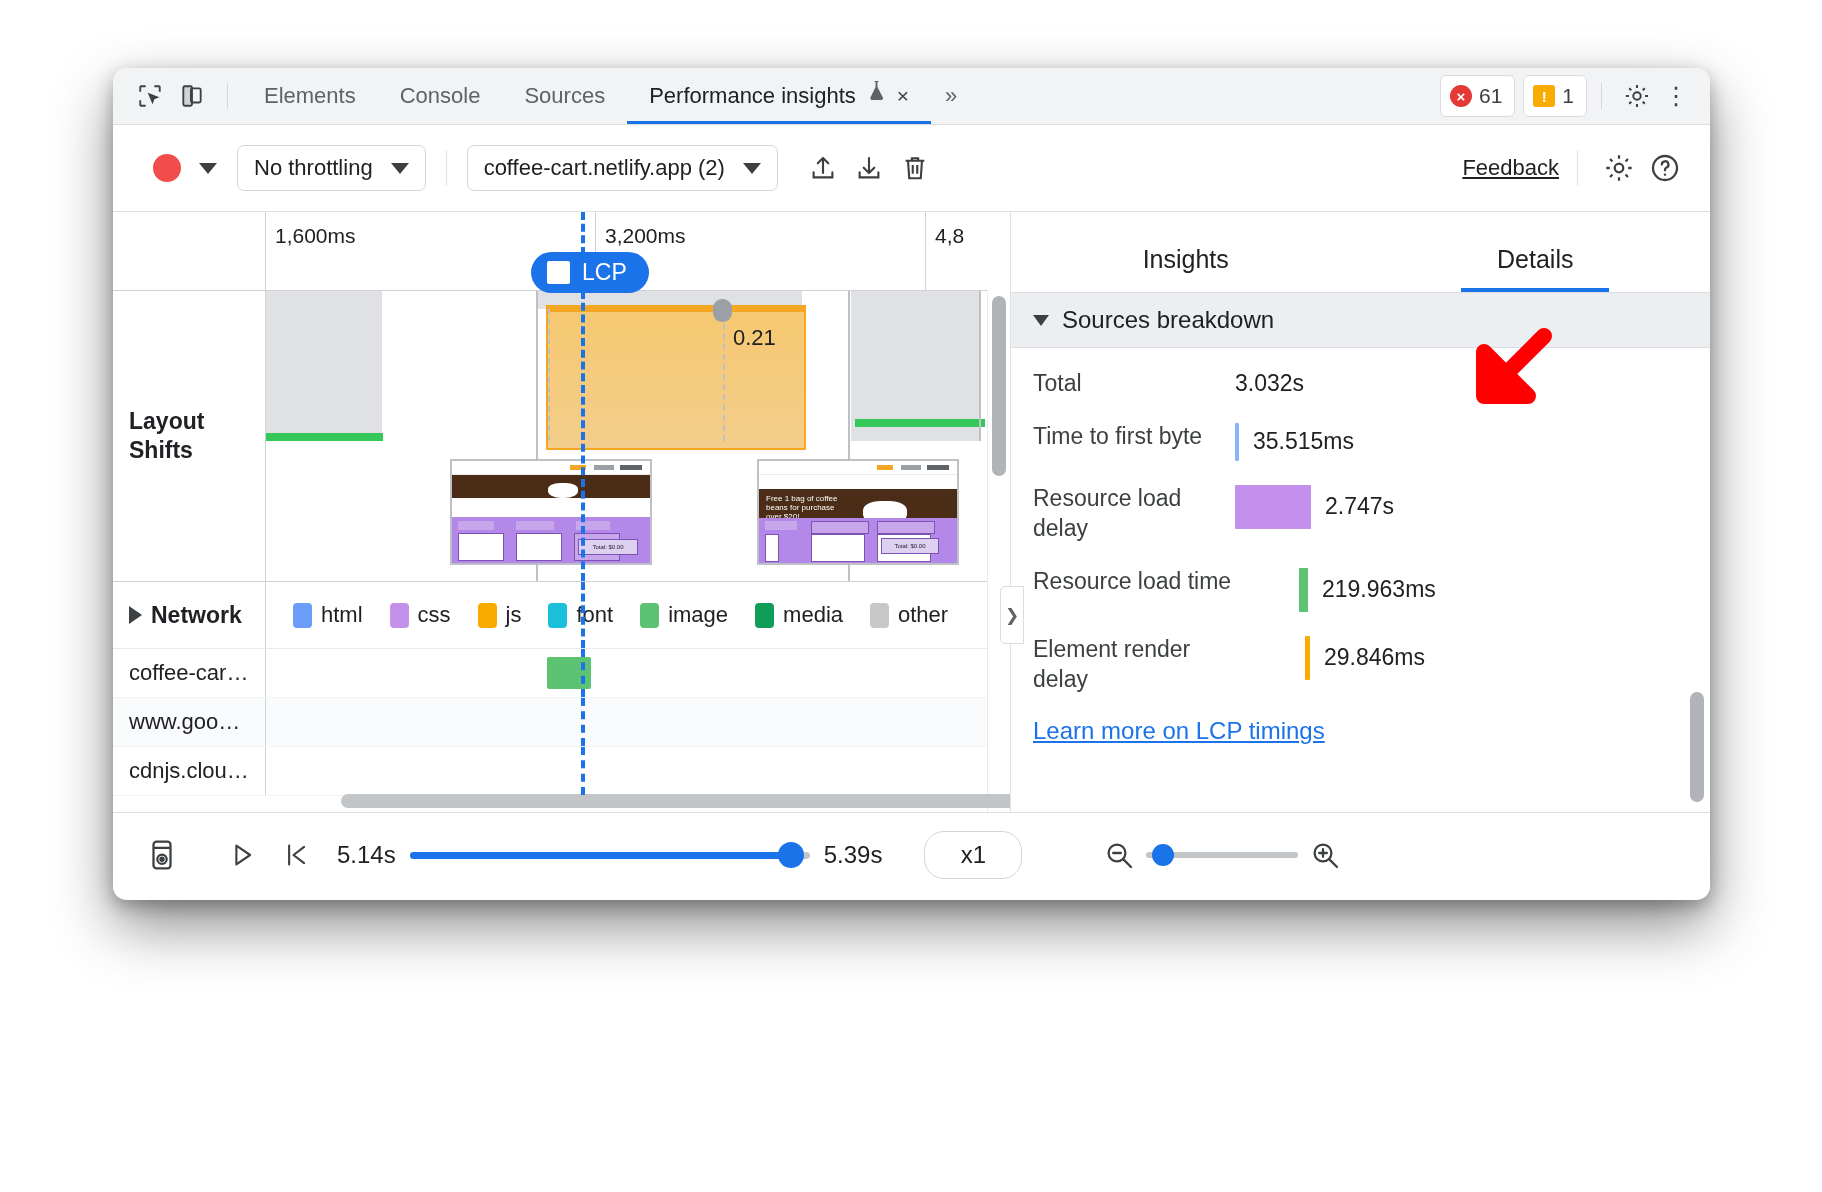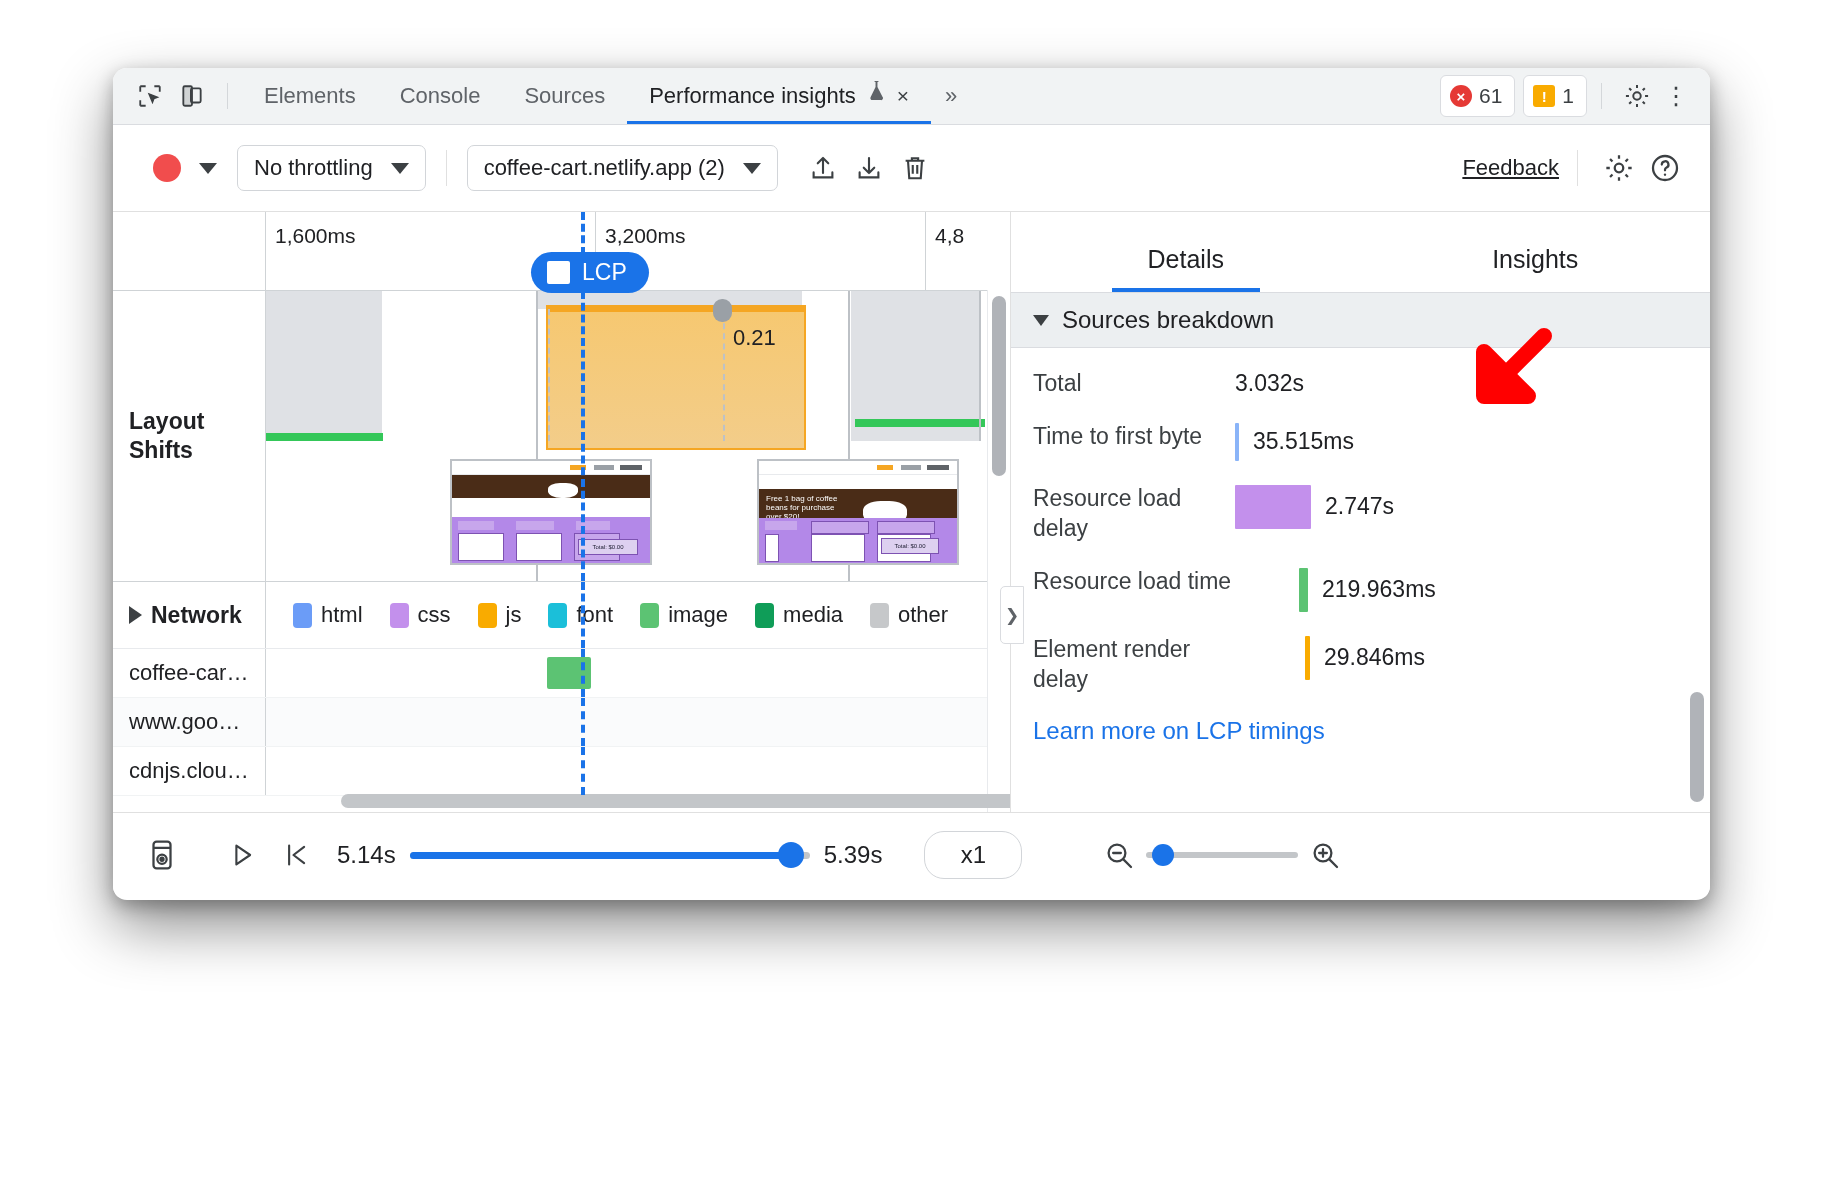--- a/index.html
+++ b/index.html
@@ -177,21 +177,21 @@
     gap:13px;padding-left:22px;font-size:24px;color:#202124;
   }
   .caret-d{width:0;height:0;border-left:8px solid transparent;border-right:8px solid transparent;
            border-top:11px solid #3c4043;}
   .timings{padding:20px 22px 0 22px;}
   .trow{display:flex;align-items:flex-start;margin-bottom:22px;}
   .tlabel{width:202px;font-size:23px;color:#3c4043;line-height:1.33;}
   .tbarwrap{display:flex;align-items:center;gap:14px;padding-top:2px;}
   .tbar{border-radius:1px;}
   .tval{font-size:23px;color:#202124;white-space:nowrap;}
-  .learn{padding-left:22px;margin-top:14px;font-size:24px;color:#1a73e8;}
+  .learn{padding-left:22px;margin-top:14px;font-size:24px;color:#1a73e8;text-decoration:underline;}
 
   
   .bottombar{
     height:84px;border-top:1px solid #e0e0e0;display:flex;align-items:center;padding:0 22px;gap:0;background:#fff;
   }
   .bicon{width:54px;height:50px;display:flex;align-items:center;justify-content:center;color:#3c4043;}
   .timelbl{font-size:24px;color:#202124;margin:0 14px;white-space:nowrap;}
   .rangeslider{position:relative;width:400px;height:26px;display:flex;align-items:center;}
   .rs-track{position:absolute;left:0;right:0;height:7px;border-radius:4px;background:#c3c6c9;}
   .rs-fill{position:absolute;left:0;height:7px;border-radius:4px;background:#1a73e8;}
@@ -464,25 +464,25 @@
       <div class="scroll-track-v">
         <div class="vscroll" style="top:6px;height:180px;"></div>
       </div>
       <div class="hscroll" style="left:228px;bottom:4px;width:690px;"></div>
     </div>
 
     <div class="sidehandle">❯</div>
 
     <div class="right">
       <div class="rtabs">
+        <div class="rtab">Insights</div>
         <div class="rtab">
           <span>Details</span>
           <div class="ul"></div>
         </div>
-        <div class="rtab">Insights</div>
       </div>
 
       <div class="sec-head">
         <span class="caret-d"></span>
         <span>Sources breakdown</span>
       </div>
 
       <div class="timings">
         <div class="trow">
           <div class="tlabel">Total</div>

